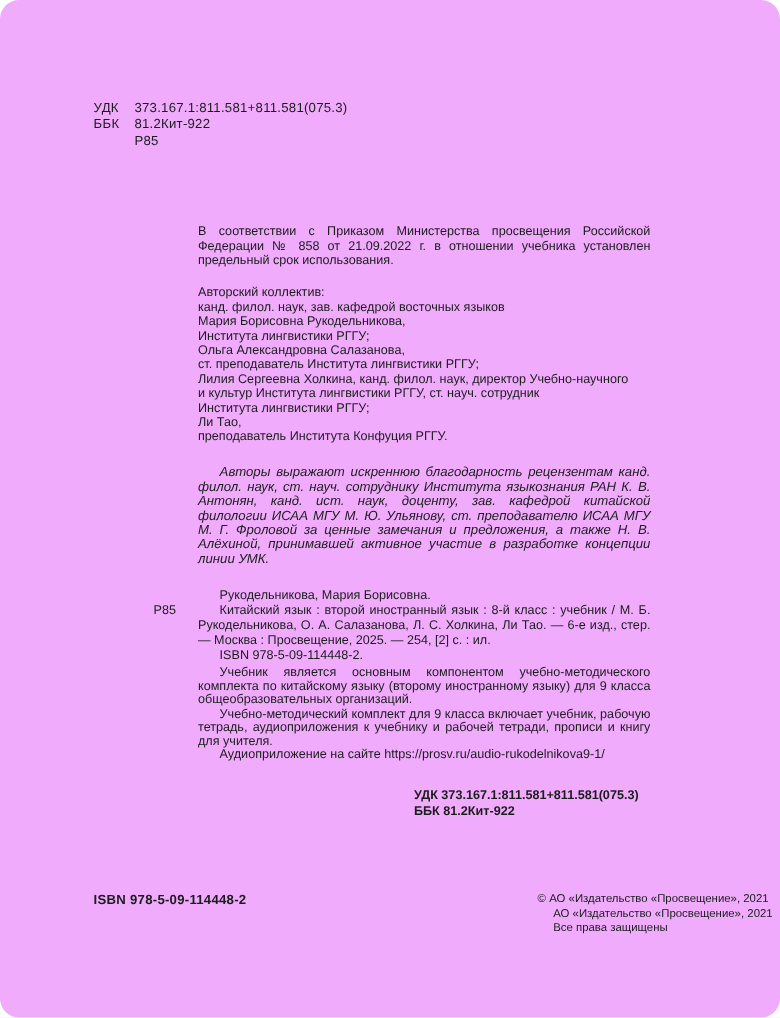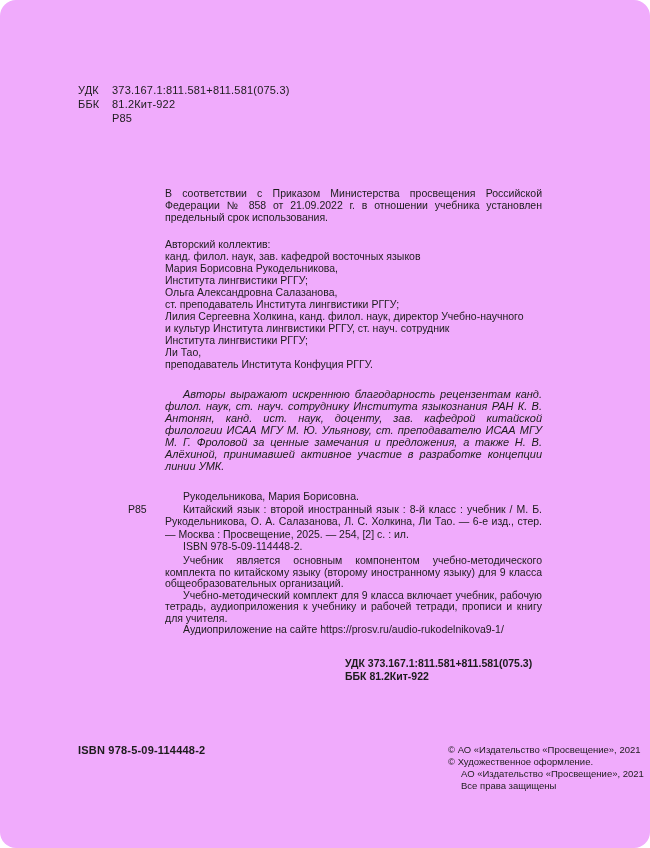--- a/index.html
+++ b/index.html
@@ -180,18 +180,17 @@
 
   <div class="bottom-codes">
     <div>УДК 373.167.1:811.581+811.581(075.3)</div>
     <div>ББК 81.2Кит-922</div>
   </div>
 
   <div class="footer-isbn">ISBN 978-5-09-114448-2</div>
 
   <div class="footer-copyright">
     <div>© АО «Издательство «Просвещение», 2021</div>
-    <div>© Художественное оформление.</div>
     <div class="indented">АО «Издательство «Просвещение», 2021</div>
     <div class="indented">Все права защищены</div>
   </div>
 
 </div>
 
 </body></html>

